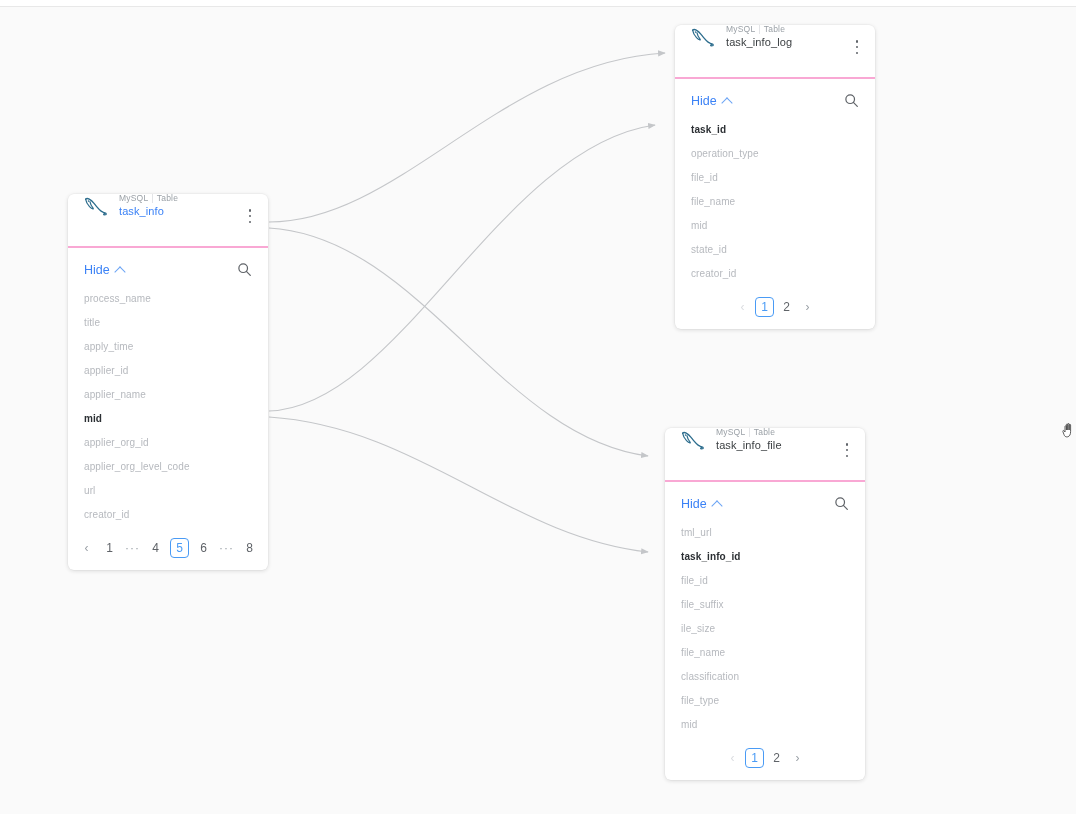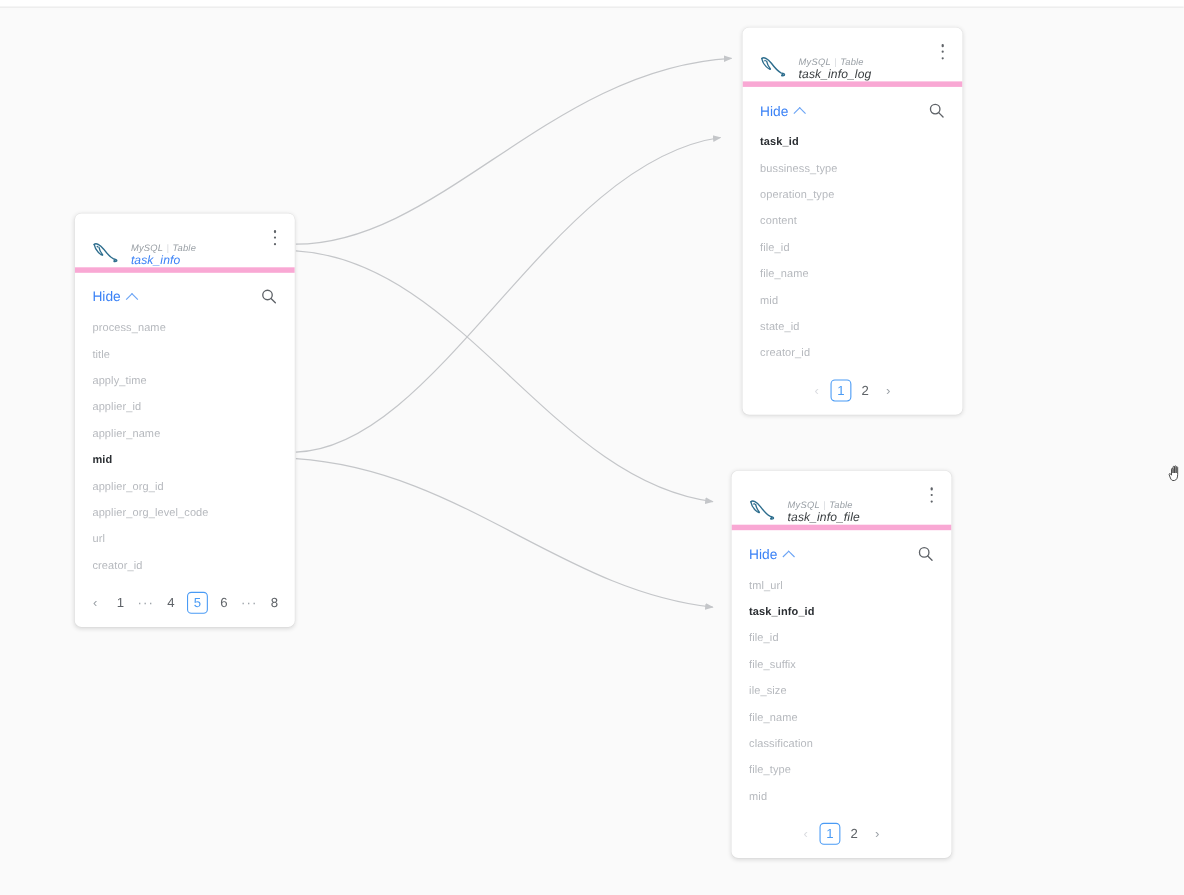--- a/index.html
+++ b/index.html
@@ -35,25 +35,24 @@
   .card {
     position: absolute;
     background: #ffffff;
     border-radius: 6px;
     box-shadow: 0 1px 4px rgba(0,0,0,0.13), 0 0 0 0.5px rgba(0,0,0,0.04);
     overflow: hidden;
   }
   .card-header {
     position: relative;
     height: 54px;
-    border-bottom: 5px solid #f9a8d4;
+    border-bottom: 2px solid #f9a8d4;
     display: flex;
-    align-items: flex-end;
+    align-items: flex-start;
     padding: 0 12px 0 14px;
-    font-style: italic;
   }
   .db-icon {
     width: 28px; height: 26px;
     flex: 0 0 28px;
     margin-right: 9px;
     display: block;
   }
   .hdr-text { display: flex; flex-direction: column; justify-content: center; line-height: 1; }
   .hdr-meta {
     font-size: 8.5px;
@@ -274,23 +273,21 @@
           <span>Hide</span>
           <span class="chev-up"></span>
         </div>
         <svg class="search-ico" viewBox="0 0 16 16">
           <circle cx="6.6" cy="6.6" r="4.6" fill="none" stroke="#5f6368" stroke-width="1.3"></circle>
           <line x1="10" y1="10" x2="14.2" y2="14.2" stroke="#5f6368" stroke-width="1.3" stroke-linecap="round"></line>
         </svg>
       </div>
       <div class="fields">
           <div class="field key">task_id</div>
-          <div class="field">bussiness_type</div>
           <div class="field">operation_type</div>
-          <div class="field">content</div>
           <div class="field">file_id</div>
           <div class="field">file_name</div>
           <div class="field">mid</div>
           <div class="field">state_id</div>
           <div class="field">creator_id</div>
         </div>
       <div class="pager">
           <div class="pg arrow dim">‹</div>
           <div class="pg active">1</div>
           <div class="pg ">2</div>

